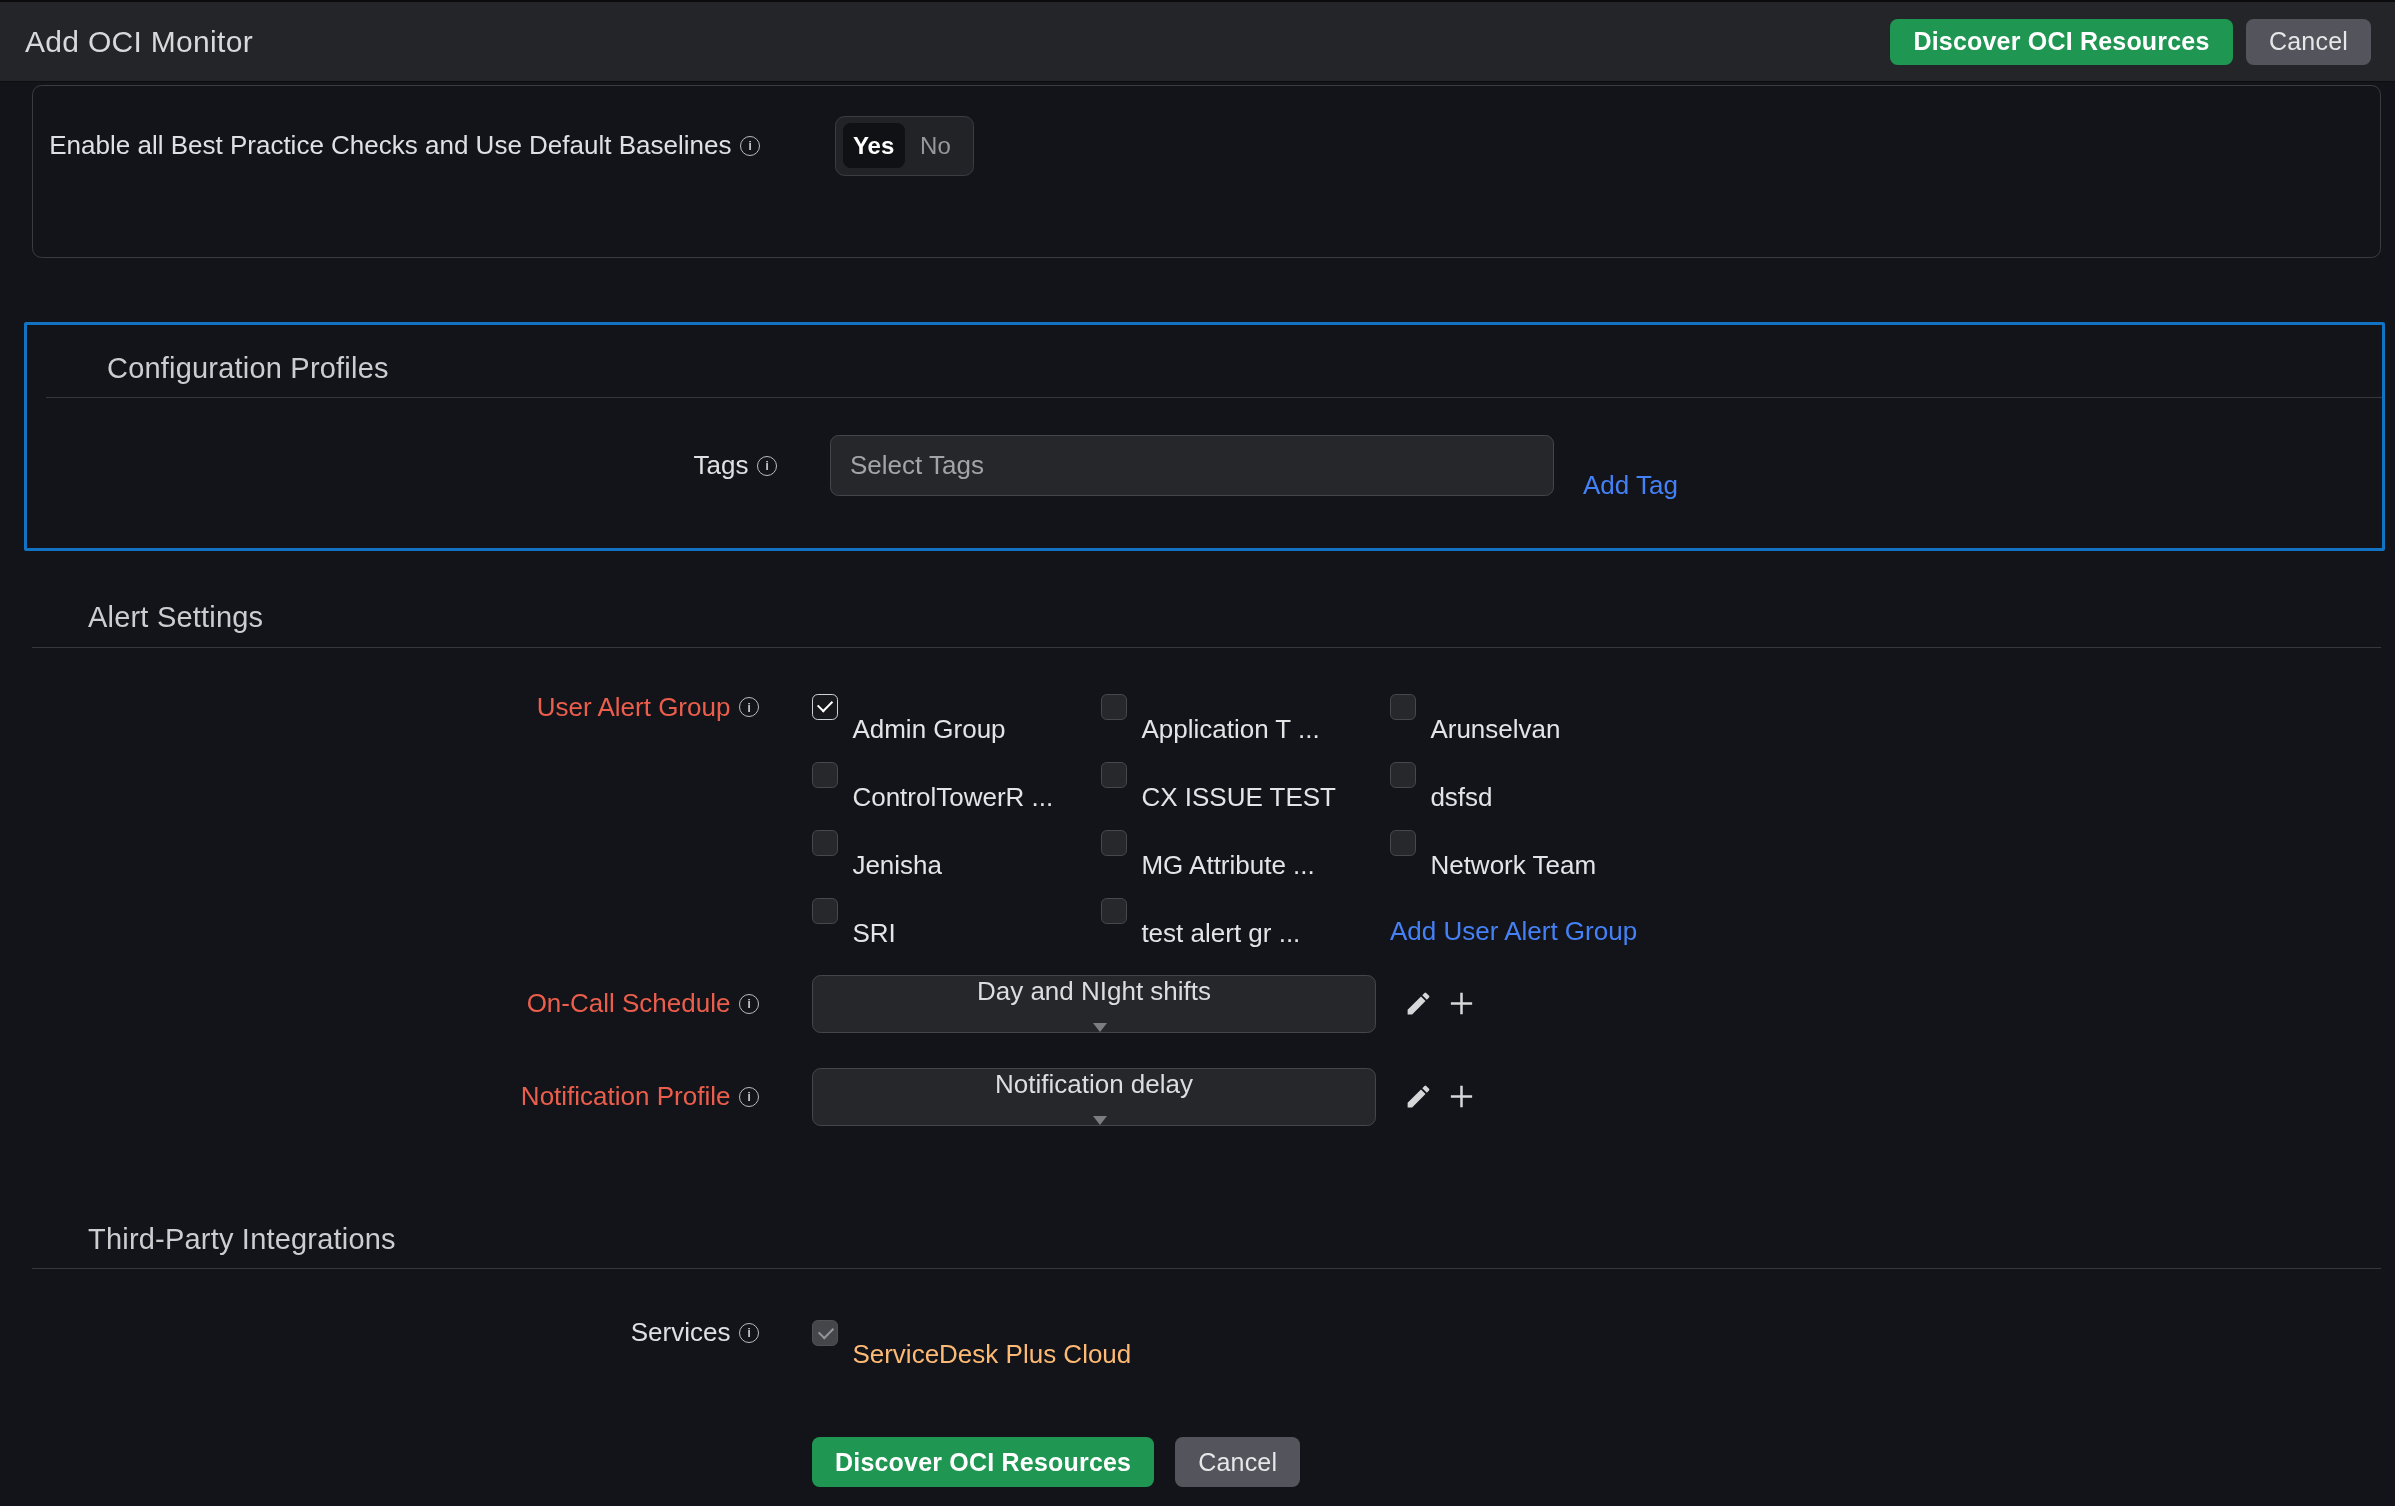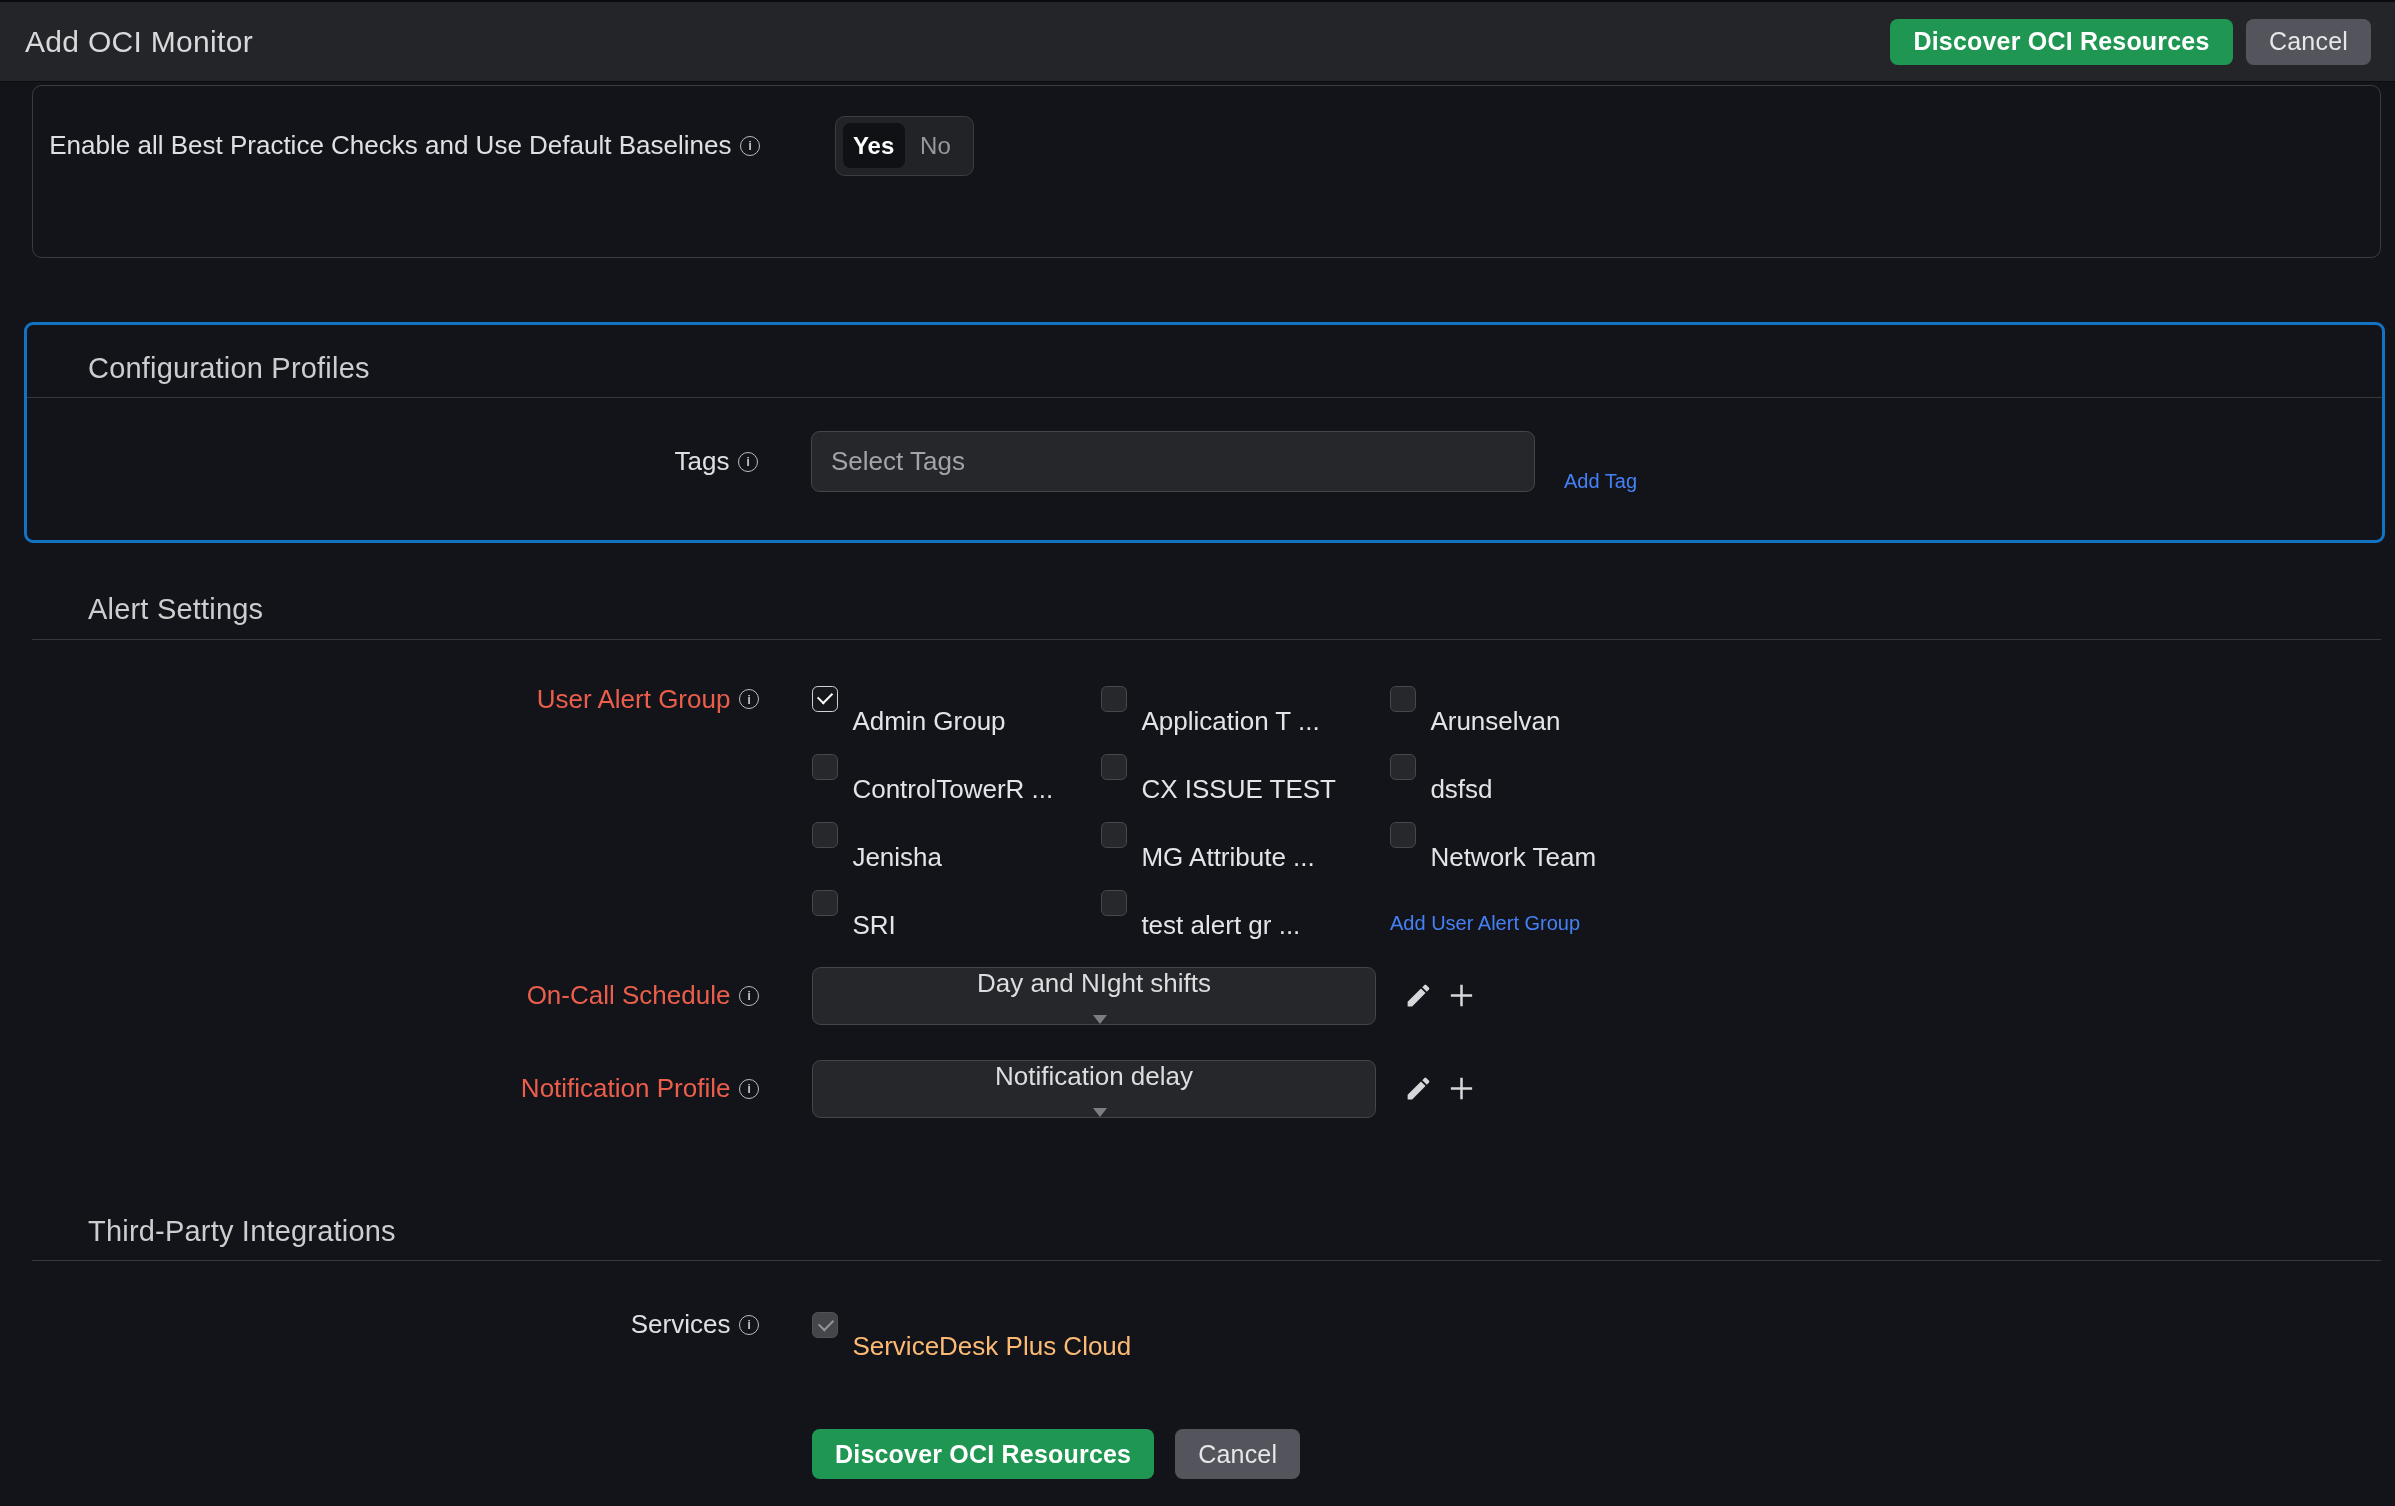--- a/index.html
+++ b/index.html
@@ -77,39 +77,40 @@
   .toggle-opt.active{background:#101114;color:#ffffff;font-weight:700;}
   
   .sec-head{
     margin:0 15.4px 0 32px;padding:0 0 12.5px 56px;
     border-bottom:1px solid var(--divider);
   }
   .sec-head h2{margin:0;font-size:29px;font-weight:500;color:var(--text-head);letter-spacing:0.2px;}
   
   .config{
     margin:64px 10.6px 0 24px;
-    border:3.8px solid var(--section-outline-blue);border-radius:9px;
+    border:3.8px solid var(--section-outline-blue);border-radius:2px;
     padding-bottom:47px;
+    padding-left:19px;
   }
   .config .sec-head{margin:27px 0 0 0;padding-left:61px;}
   .config .row{--lc:731px;margin-top:32px;}
   .ctrl-line{display:flex;align-items:center;gap:29px;}
   .select-box{
     width:724px;height:61px;background:var(--input-bg);
     border:1px solid var(--input-border);border-radius:8.6px;
     display:flex;align-items:center;justify-content:space-between;
     padding:0 19px;font-size:26px;color:#dcdddf;cursor:pointer;
   }
   .select-box .ph{color:var(--text-muted);}
   .dropdown{width:564px;height:58px;flex-direction:column;}
   .caret{
     width:0;height:0;border-left:7.7px solid transparent;border-right:7.7px solid transparent;
     border-top:9.6px solid #7c7d81;margin-left:11.5px;flex:0 0 auto;
   }
-  .blue-link{color:var(--link-blue);font-size:20px;text-decoration:none;cursor:pointer;margin-top:40px;}
+  .blue-link{color:var(--link-blue);font-size:26px;text-decoration:none;cursor:pointer;margin-top:40px;}
   
   .alert .sec-head{margin-top:50px;}
   .row.uag{margin-top:43px;align-items:start;}
   .chk-grid{
     display:grid;grid-template-columns:repeat(3,289px);row-gap:35px;
   }
   .chk-item{display:flex;align-items:center;gap:14.4px;height:33px;cursor:pointer;}
   .chk-item .lbl{font-size:26px;color:#e3e4e6;white-space:nowrap;margin-top:44px;}
   .checkbox{
     width:26px;height:26px;border-radius:5.8px;flex:0 0 auto;

